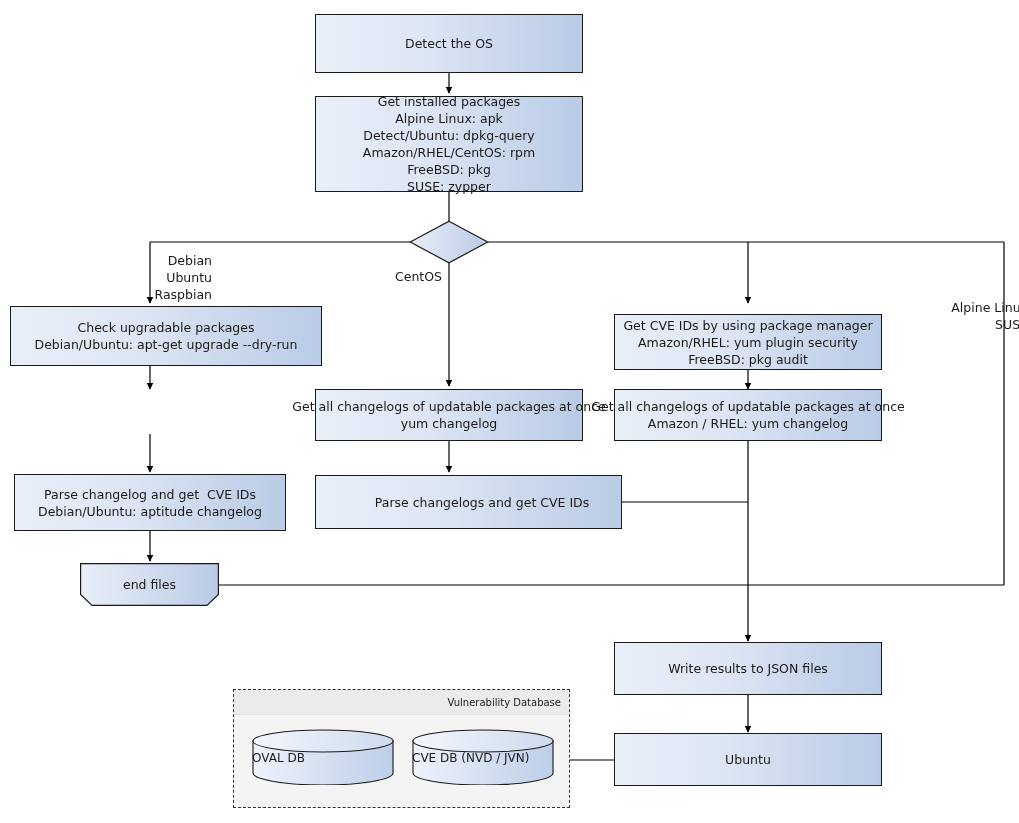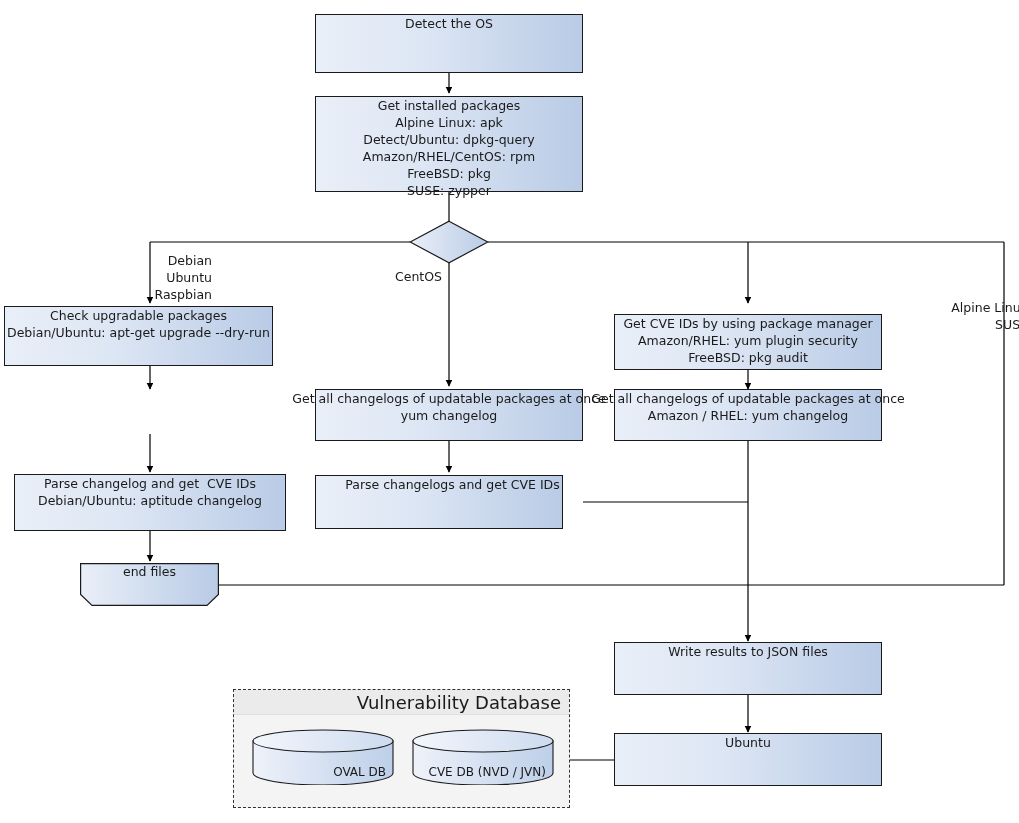--- a/index.html
+++ b/index.html
@@ -22,20 +22,21 @@
     left: 0;
     top: 0;
     width: 1019px;
     height: 823px;
     pointer-events: none;
   }
   .node {
     position: absolute;
     box-sizing: border-box;
     display: flex;
+    align-items: center;
     justify-content: center;
     text-align: center;
     color: #1a1a1a;
     font-size: 12.5px;
     line-height: 17px;
     white-space: nowrap;
   }
   .box {
     border: 1px solid #1a1a1a;
     background: linear-gradient(to right, #e9eff8 0%, #dde6f4 40%, #b9cbe6 100%);
@@ -85,38 +86,37 @@
   }
   .group-title {
     box-sizing: border-box;
     height: 25px;
     background: #ebebeb;
     border-bottom: 1px solid #e0e0e0;
     display: flex;
     align-items: center;
     justify-content: flex-end;
     padding-right: 8px;
-    font-size: 18px;
+    font-size: 10px;
     color: #1a1a1a;
     white-space: nowrap;
   }
   .cylinder {
     position: absolute;
   }
   .cylinder svg { display: block; }
   .cylinder .cyl-label {
     position: absolute;
-    left: 0; right: 8px;
+    left: 0; right: 0;
     top: 50%;
     transform: translateY(-42%);
-    text-align: right;
+    text-align: left;
     font-size: 12px;
     color: #1a1a1a;
     white-space: nowrap;
-    margin-top: 14px;
   }
 </style>
 </head>
 <body>
 
 <div id="canvas">
 
   <svg class="edges" viewBox="0 0 1019 823" xmlns="http://www.w3.org/2000/svg">
     <defs>
       <marker id="arrow" markerWidth="10" markerHeight="10" refX="6.2" refY="3.4" orient="auto" markerUnits="userSpaceOnUse">
@@ -184,21 +184,21 @@
   <div class="branch-label right-align" style="left:112px; top:252px; width:100px;">Debian
 Ubuntu
 Raspbian</div>
 
   <div class="branch-label right-align" style="left:345px; top:268px; width:97px;">CentOS</div>
 
 
   <div class="branch-label right-align" style="left:912px; top:255px; width:116px;margin-top:44px;">Alpine Linux
 SUSE</div>
 
-  <div class="node box" style="left:4px; top:306px; width:269px; height:60px;">
+  <div class="node box" style="left:10px; top:306px; width:312px; height:60px;">
     <span class="txt">Check upgradable packages
 Debian/Ubuntu: apt-get upgrade --dry-run</span>
   </div>
 
 
   <div class="node box" style="left:14px; top:474px; width:272px; height:57px;">
     <span class="txt">Parse changelog and get  CVE IDs
 Debian/Ubuntu: aptitude changelog</span>
   </div>
 
@@ -215,21 +215,21 @@
       </svg>
     </span>
     <span class="txt">end files</span>
   </div>
 
   <div class="node box" style="left:315px; top:389px; width:268px; height:52px;">
     <span class="txt">Get all changelogs of updatable packages at once
 yum changelog</span>
   </div>
 
-  <div class="node box" style="left:315px; top:475px; width:248px; height:54px;padding-left:27px;">
+  <div class="node box" style="left:315px; top:475px; width:307px; height:54px;padding-left:27px;">
     <span class="txt">Parse changelogs and get CVE IDs</span>
   </div>
 
   <div class="node box" style="left:614px; top:306px; width:268px; height:56px;margin-top:8px;">
     <span class="txt">Get CVE IDs by using package manager
 Amazon/RHEL: yum plugin security
 FreeBSD: pkg audit</span>
   </div>
 
   <div class="node box" style="left:614px; top:389px; width:268px; height:52px;">

